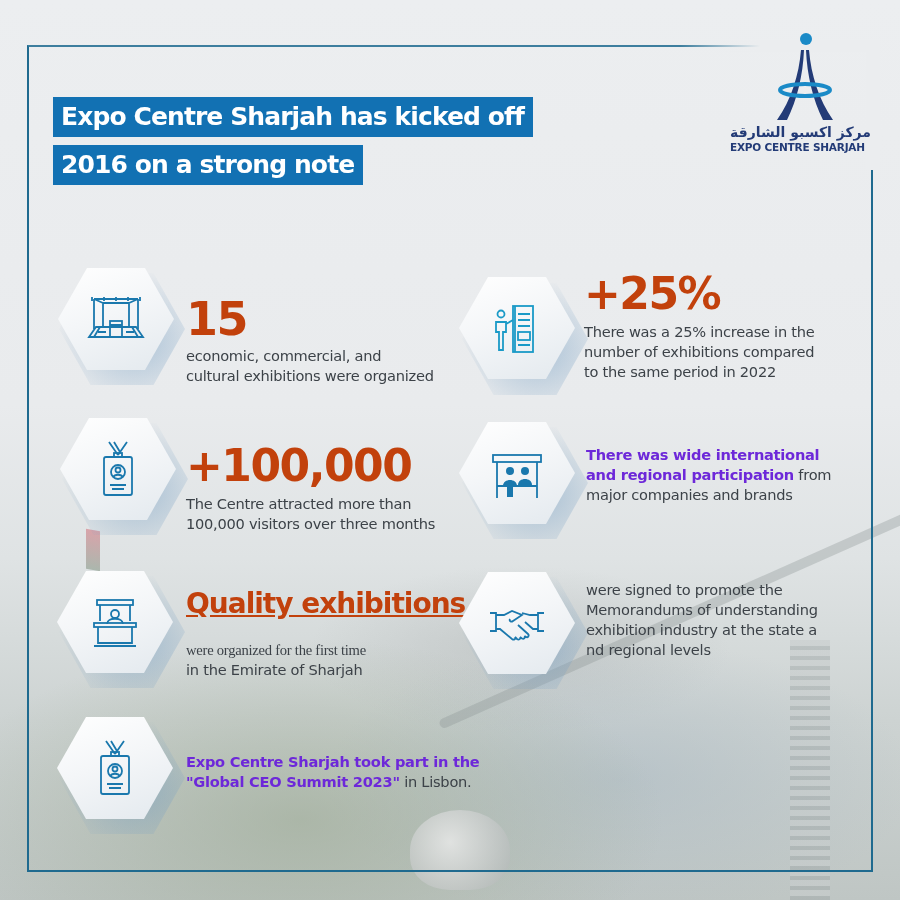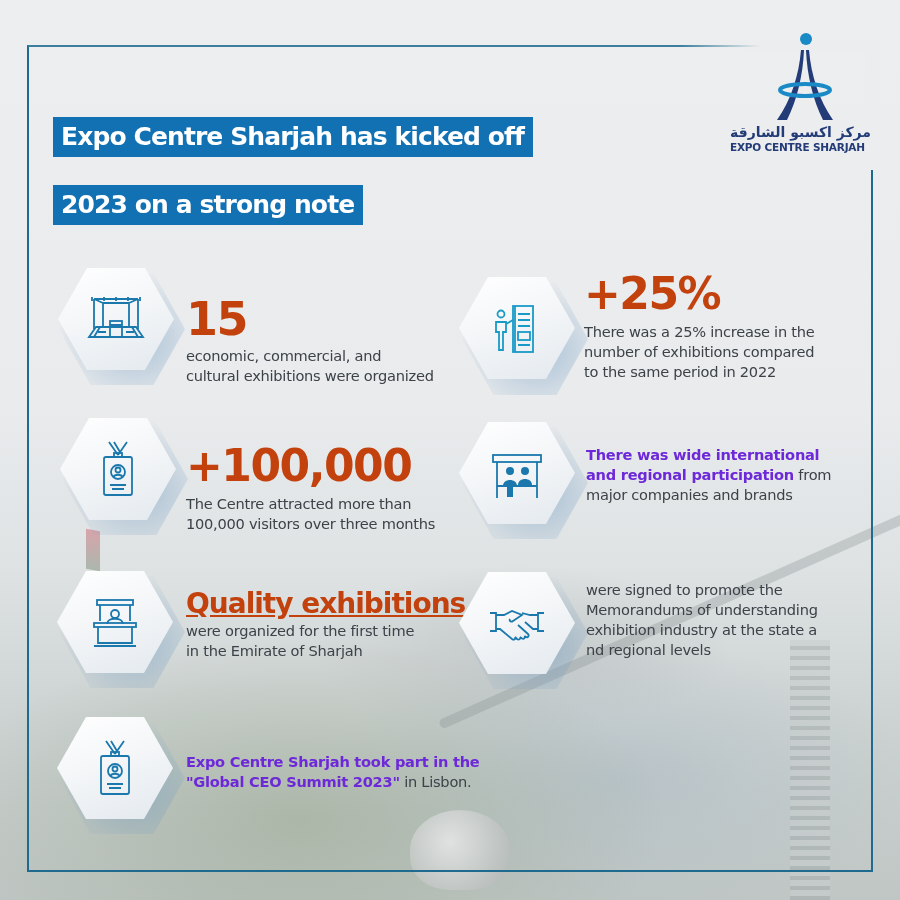--- a/index.html
+++ b/index.html
@@ -56,21 +56,21 @@
     font-family: "DejaVu Sans", sans-serif;
     font-weight: bold;
     font-size: 25px;
     letter-spacing: -0.9px;
     line-height: 40px;
     height: 40px;
     padding: 0 9px 0 8px;
     margin-bottom: 8px;
     white-space: nowrap;
   }
-  .title-row { display: block; height: 48px; margin-top: 20px; }
+  .title-row { display: block; height: 48px; }
 
   .logo { position: absolute; left: 730px; top: 30px; width: 150px; height: 140px; text-align: left; }
   .logo svg { display: block; margin: 0 auto; }
   .logo-ar {
     font-family: "DejaVu Sans", sans-serif; font-size: 14px; color: #233b77; font-weight: bold;
     margin-top: 2px; direction: rtl; letter-spacing: 0.5px;
   }
   .logo-en {
     font-family: "DejaVu Sans", sans-serif; font-size: 10.5px; color: #233b77; font-weight: bold;
     letter-spacing: -0.2px; margin-top: 1px;
@@ -106,21 +106,21 @@
 <div class="bg-pier"></div>
 <div class="bg-dome"></div>
 <div class="bg-flag"></div>
 
 <div class="frame"></div>
 <div class="frame-gap"></div>
 <div class="frame-gap-right"></div>
 
 <div class="title-wrap">
   <div class="title-row"><span class="title-line">Expo Centre Sharjah has kicked off</span></div>
-  <div class="title-row"><span class="title-line">2023 on a strong note</span></div>
+  <div class="title-row"><span class="title-line">2016 on a strong note</span></div>
 </div>
 
 <div class="logo">
   <svg width="80" height="92" viewBox="0 0 80 92">
     <circle cx="41" cy="9" r="6" fill="#1a8ac7"></circle>
     <path d="M36 20 C34 45 26 70 12 90 L22 90 C32 70 38 45 39 20 Z" fill="#233b77"></path>
     <path d="M44 20 C46 45 54 70 68 90 L58 90 C48 70 42 45 41 20 Z" fill="#233b77"></path>
     <ellipse cx="40" cy="60" rx="25" ry="6" fill="none" stroke="#1a8ac7" stroke-width="4"></ellipse>
   </svg>
   <div class="logo-ar">مركز اكسبو الشارقة</div>
@@ -204,21 +204,21 @@
     <rect x="12" y="8" width="36" height="5"></rect>
     <path d="M15 13 v16 M45 13 v16"></path>
     <circle cx="30" cy="22" r="4"></circle>
     <path d="M22 32 C22 25 38 25 38 32"></path>
     <rect x="9" y="31" width="42" height="4"></rect>
     <path d="M13 35 v16 h34 v-16 M9 54 h42"></path>
   </svg>
 </div>
 <div class="stat" style="left:186px;top:590px;">
   <div class="big" style="font-size:28px;letter-spacing:-1px;text-decoration:underline;">Quality exhibitions</div>
-  <div class="desc" style="margin-top:3px;">were organized for the first time</div>
+  <div class="desc" style="margin-top:22px;font-family:Liberation Serif, serif;">were organized for the first time</div>
   <div class="desc">in the Emirate of Sharjah</div>
 </div>
 
 <div class="hex-shadow" style="left:462px;top:577px;"></div>
 <div class="hex" style="left:459px;top:572px;">
   <svg class="icon" viewBox="0 0 60 60" fill="none" stroke="#1a78ad" stroke-width="1.8">
     <path d="M3 20 h6 v18 h-6 M57 20 h-6 v18 h6"></path>
     <path d="M9 22 h8 l8 -4 l10 4 l-9 6 c-2 1.5 -4 0 -3 -2"></path>
     <path d="M51 22 h-8 l-8 -2"></path>
     <path d="M9 36 l4 0 l12 10 c2 1.5 4 0 3 -2 l2 2 c2 1.5 4 -0.5 3 -2 l2 1.5 c2 1 3.5 -1 2.5 -2.5 l1.5 1 c2 1 3.5 -1.5 2 -3 l-10 -9 M51 36 h-5 l-8 -7"></path>

